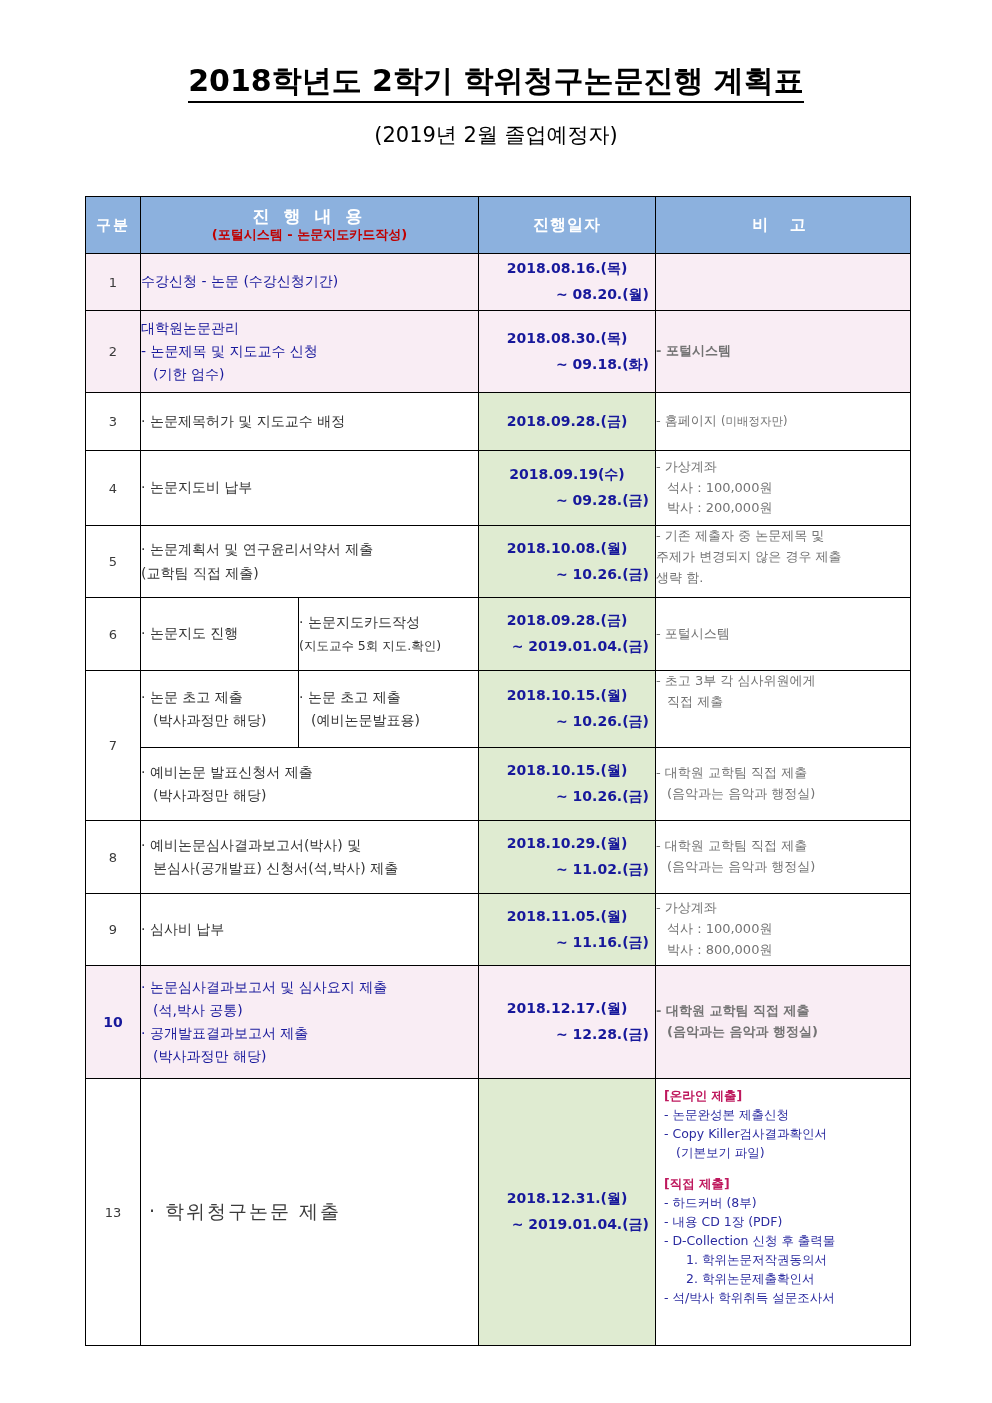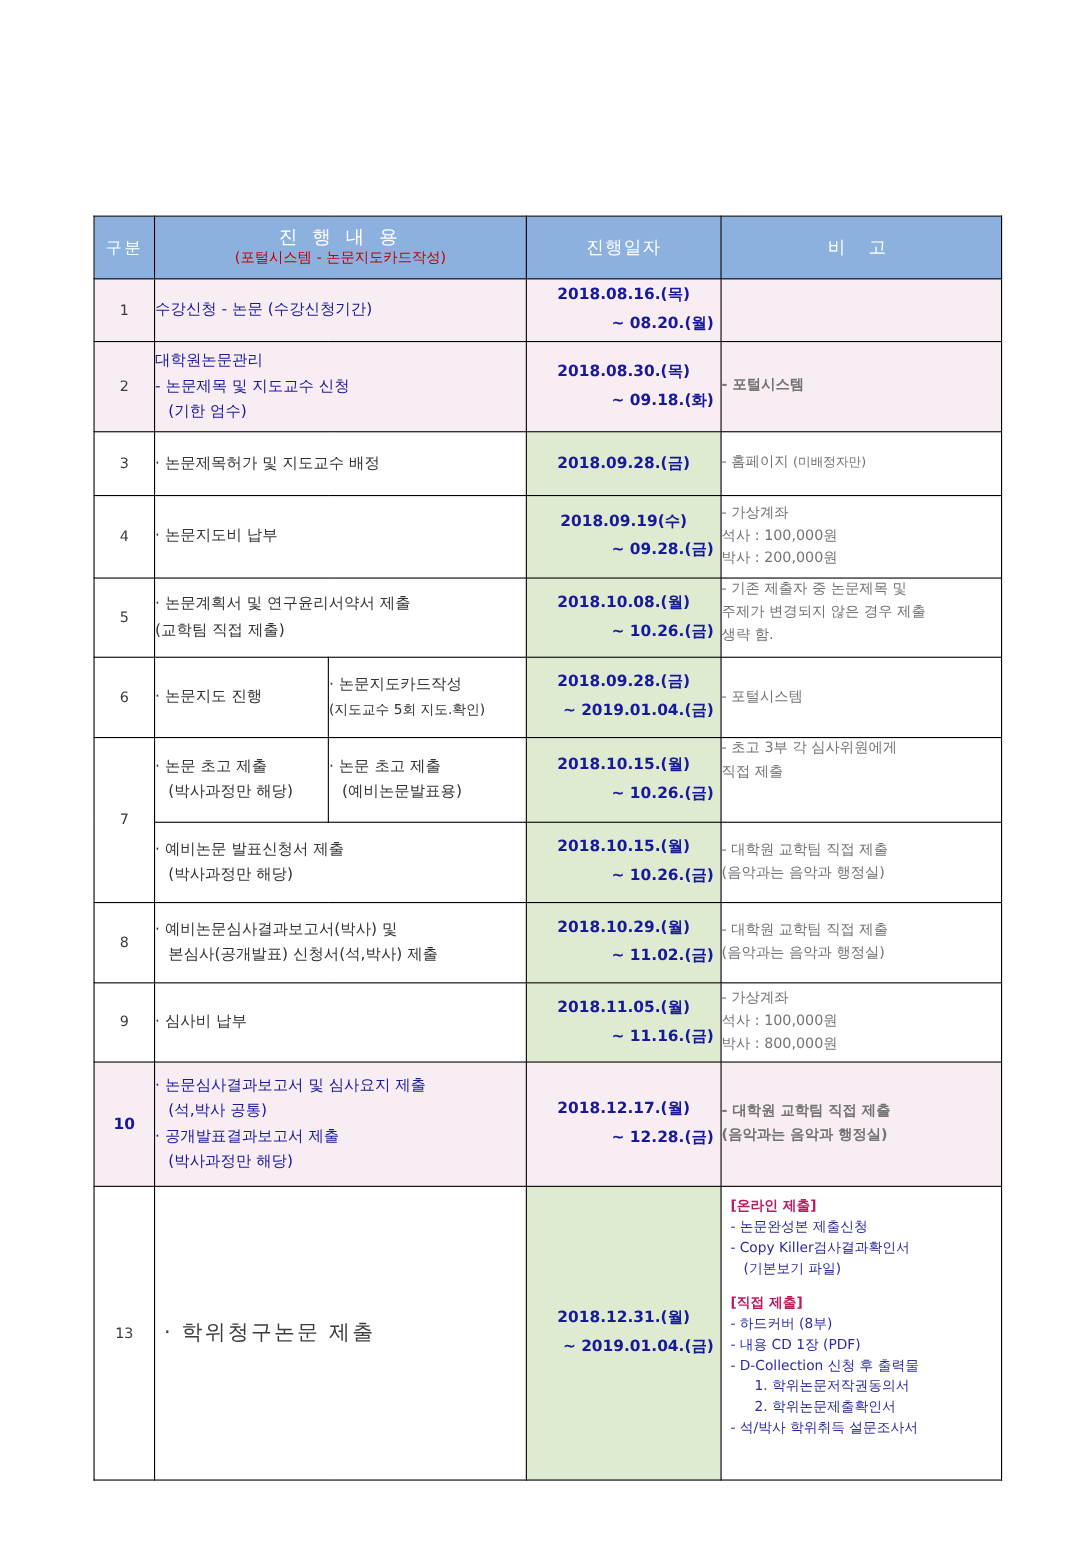--- a/index.html
+++ b/index.html
@@ -83,21 +83,21 @@
   col.c-contA  { width: 158px; }
   col.c-contB  { width: 180px; }
   col.c-date   { width: 177px; }
   col.c-note   { width: 255px; }
 
   
   thead th {
     background: #8CB1DE;
     text-align: center;
     color: #FFFFFF;
-    font-weight: normal;
+    font-weight: bold;
     height: 57px;
     border: 1px solid #000;
   }
   .th-num { font-size: 15px; letter-spacing: 2px; }
   .th-cont-main { font-size: 17px; letter-spacing: 4px; display:block; line-height:1.25; }
   .th-cont-sub  { font-size: 13px; color: #C00000; display:block; line-height:1.3; letter-spacing: 0px;}
   .th-date { font-size: 16px; letter-spacing: 1px; }
   .th-note { font-size: 16px; letter-spacing: 8px; }
 
   
@@ -131,41 +131,43 @@
   }
   .cell-date .d2 { display: block; text-align: right; padding-right: 6px;}
   .cell-date .d1 { display: block; }
   .cell-note {
     padding: 5px 6px 5px 8px;
     font-size: 13px;
     line-height: 1.6;
     color: #737373;
   }
   .cell-note.em { font-weight: bold; }
-  .cell-note .sub { display:block; }
+  .cell-note .sub { display:block; padding-left: 11px; }
   .cell-note .small { font-size: 11.5px; }
 
   
   .bg-pink  { background: #F9EDF4; }
   .bg-green { background: #DFEBD1; }
   .bg-white { background: #FFFFFF; }
 
   
   .note11 { font-size: 12.5px; line-height: 1.52; color: #2B2BA0; padding: 7px 4px 7px 8px;}
   .note11 .hdr { font-weight: bold; color: #be185d; display:block;}
   .note11 .ln  { display: block; }
   .note11 .in1 { display: block; padding-left: 12px; }
   .note11 .in2 { display: block; padding-left: 22px; }
   .note11 .gap { display: block; height: 12px; }
 </style>
 </head>
 <body>
 
 <div class="page">
 
+  <h1 class="title-main"><span>2018학년도 2학기 학위청구논문진행 계획표</span></h1>
+  <h2 class="title-sub">(2019년 2월 졸업예정자)</h2>
 
   <div class="tbl-wrap">
   <table class="sched">
     <colgroup>
       <col class="c-num">
           <col class="c-contA">
           <col class="c-contB">
           <col class="c-date">
           <col class="c-note">
     </colgroup>

